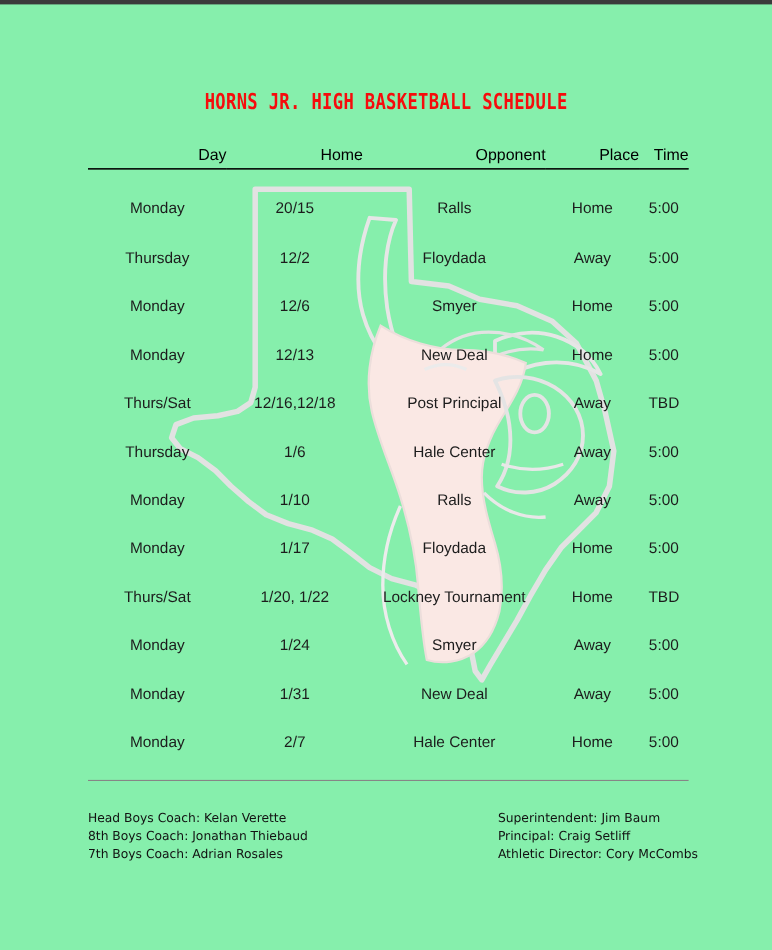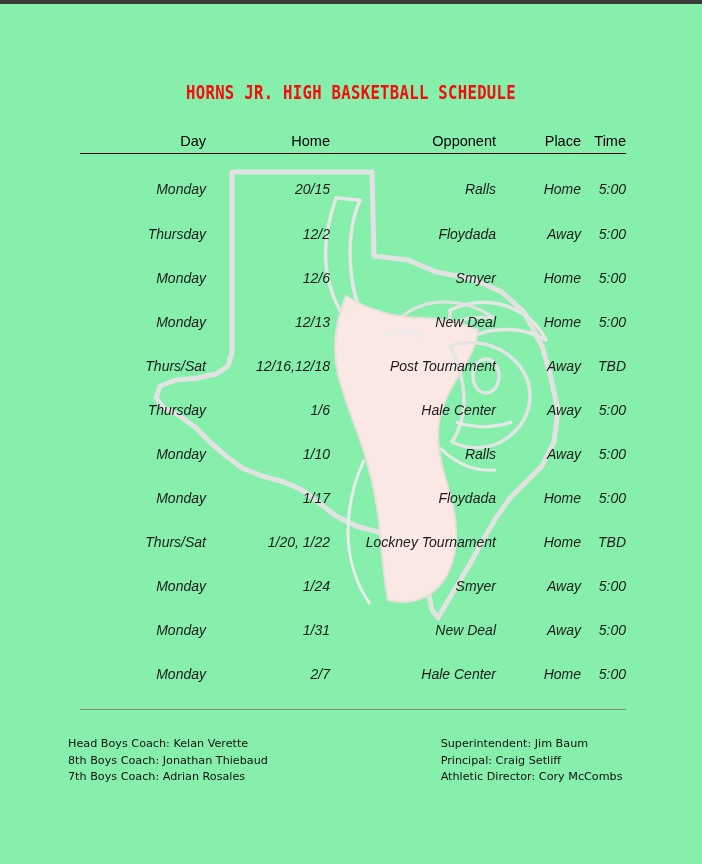--- a/index.html
+++ b/index.html
@@ -73,50 +73,49 @@
   table.schedule th {
     text-align: right;
     font-size: 14.5px;
     font-weight: 400;
     color: #000000;
     padding: 0 0 4px 0;
     border-bottom: 1.6px solid #000000;
     vertical-align: bottom;
   }
   table.schedule td {
-    text-align: right;
+    text-align: center;
     font-size: 14px;
     font-weight: 400;
     color: #1c1c1c;
     height: 44px;
     padding: 0;
     vertical-align: middle;
     background: transparent;
-    font-style: italic;
   }
   table.schedule tbody tr:first-child td { padding-top: 12px; height: 46px; }
   .col-day      { width: 126px; }
   .col-date     { width: 124px; }
   .col-opponent { width: 166px; }
   .col-place    { width: 85px; margin-top: 12px; }
   .col-time     { width: 45px; }
 
   
   .footer-rule {
     position: absolute;
     left: 80px;
     top: 709px;
     width: 546px;
     height: 1px;
     background: #868686;
     z-index: 2;
   }
   .footer {
     position: absolute;
-    left: 68px;
+    left: 80px;
     top: 736px;
     width: 560px;
     z-index: 2;
     display: flex;
   }
   .footer-col { font-family: "DejaVu Sans", sans-serif; }
   .footer-col-left  { width: 370px; }
   .footer-col-right { width: 200px; margin-left: 26px; }
   .footer-line {
     font-size: 11.2px;
@@ -213,21 +212,21 @@
           <tr>
             <td class="col-day">Monday</td>
             <td class="col-date">12/13</td>
             <td class="col-opponent">New Deal</td>
             <td class="col-place">Home</td>
             <td class="col-time">5:00</td>
           </tr>
           <tr>
             <td class="col-day">Thurs/Sat</td>
             <td class="col-date">12/16,12/18</td>
-            <td class="col-opponent">Post Tournament</td>
+            <td class="col-opponent">Post Principal</td>
             <td class="col-place">Away</td>
             <td class="col-time">TBD</td>
           </tr>
           <tr>
             <td class="col-day">Thursday</td>
             <td class="col-date">1/6</td>
             <td class="col-opponent">Hale Center</td>
             <td class="col-place">Away</td>
             <td class="col-time">5:00</td>
           </tr>

